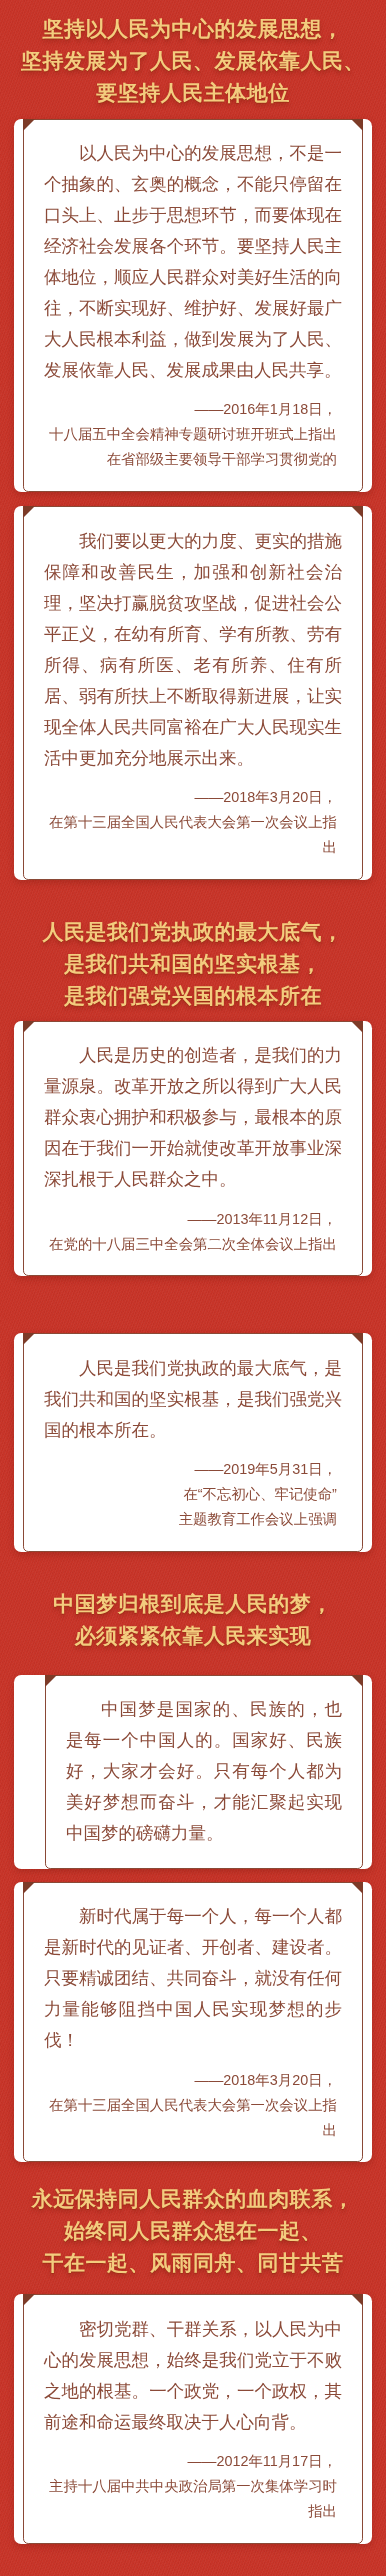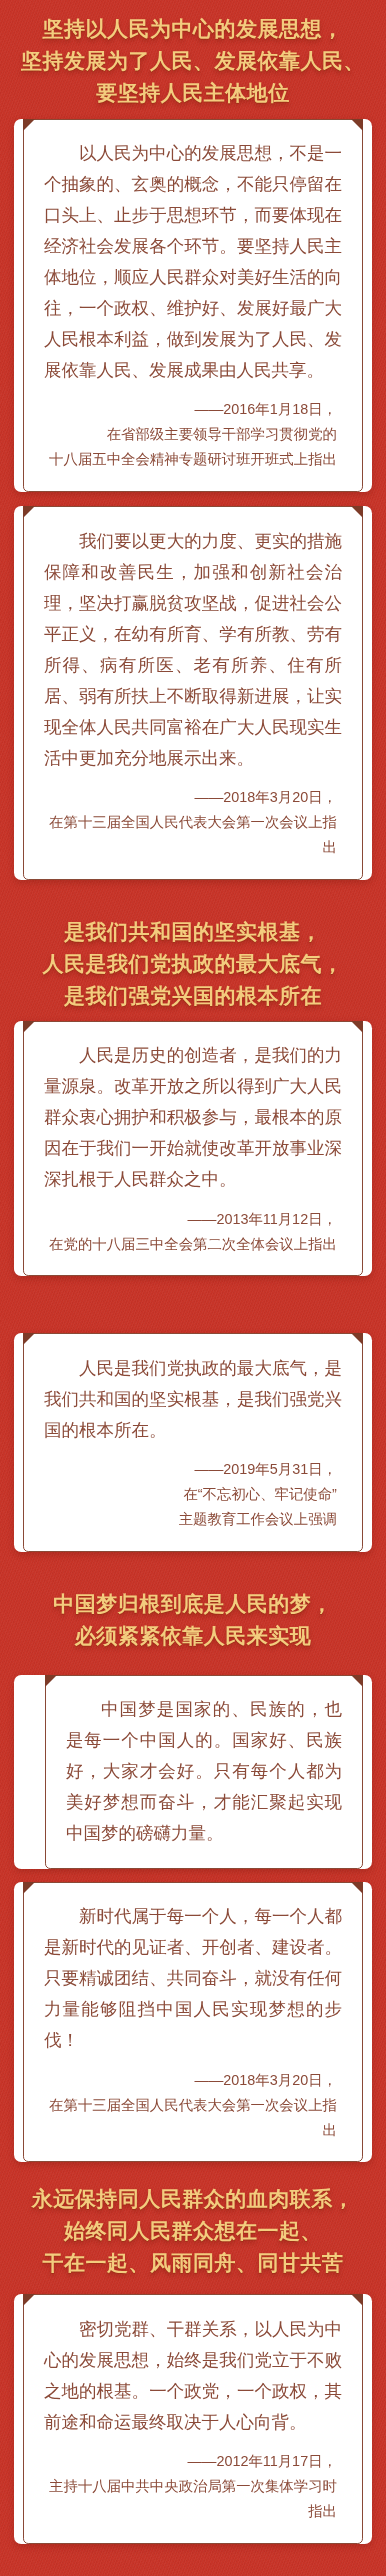--- a/index.html
+++ b/index.html
@@ -74,44 +74,44 @@
   <div class="gold-title main-title">
     <span>坚持以人民为中心的发展思想，</span>
     <span>坚持发展为了人民、发展依靠人民、</span>
     <span>要坚持人民主体地位</span>
   </div>
 
   <section class="quote-card card-1">
     <div class="card-inner">
       <span class="corner left"></span>
       <span class="corner right"></span>
-      <p class="quote">以人民为中心的发展思想，不是一个抽象的、玄奥的概念，不能只停留在口头上、止步于思想环节，而要体现在经济社会发展各个环节。要坚持人民主体地位，顺应人民群众对美好生活的向往，一个政权、维护好、发展好最广大人民根本利益，做到发展为了人民、发展依靠人民、发展成果由人民共享。</p>
+      <p class="quote">以人民为中心的发展思想，不是一个抽象的、玄奥的概念，不能只停留在口头上、止步于思想环节，而要体现在经济社会发展各个环节。要坚持人民主体地位，顺应人民群众对美好生活的向往，不断实现好、维护好、发展好最广大人民根本利益，做到发展为了人民、发展依靠人民、发展成果由人民共享。</p>
       <div class="attr">
         <div>——2016年1月18日，</div>
+        <div>十八届五中全会精神专题研讨班开班式上指出</div>
         <div>在省部级主要领导干部学习贯彻党的</div>
-        <div>十八届五中全会精神专题研讨班开班式上指出</div>
       </div>
     </div>
   </section>
 
   <section class="quote-card card-2">
     <div class="card-inner">
       <span class="corner left"></span>
       <span class="corner right"></span>
       <p class="quote">我们要以更大的力度、更实的措施保障和改善民生，加强和创新社会治理，坚决打赢脱贫攻坚战，促进社会公平正义，在幼有所育、学有所教、劳有所得、病有所医、老有所养、住有所居、弱有所扶上不断取得新进展，让实现全体人民共同富裕在广大人民现实生活中更加充分地展示出来。</p>
       <div class="attr">
         <div>——2018年3月20日，</div>
         <div>在第十三届全国人民代表大会第一次会议上指出</div>
       </div>
     </div>
   </section>
 
   <div class="gold-title heading-2">
+    <span>人民是我们党执政的最大底气，</span>
     <span>是我们共和国的坚实根基，</span>
-    <span>人民是我们党执政的最大底气，</span>
     <span>是我们强党兴国的根本所在</span>
   </div>
 
   <section class="quote-card card-3">
     <div class="card-inner">
       <span class="corner left"></span>
       <span class="corner right"></span>
       <p class="quote">人民是历史的创造者，是我们的力量源泉。改革开放之所以得到广大人民群众衷心拥护和积极参与，最根本的原因在于我们一开始就使改革开放事业深深扎根于人民群众之中。</p>
       <div class="attr">
         <div>——2013年11月12日，</div>

